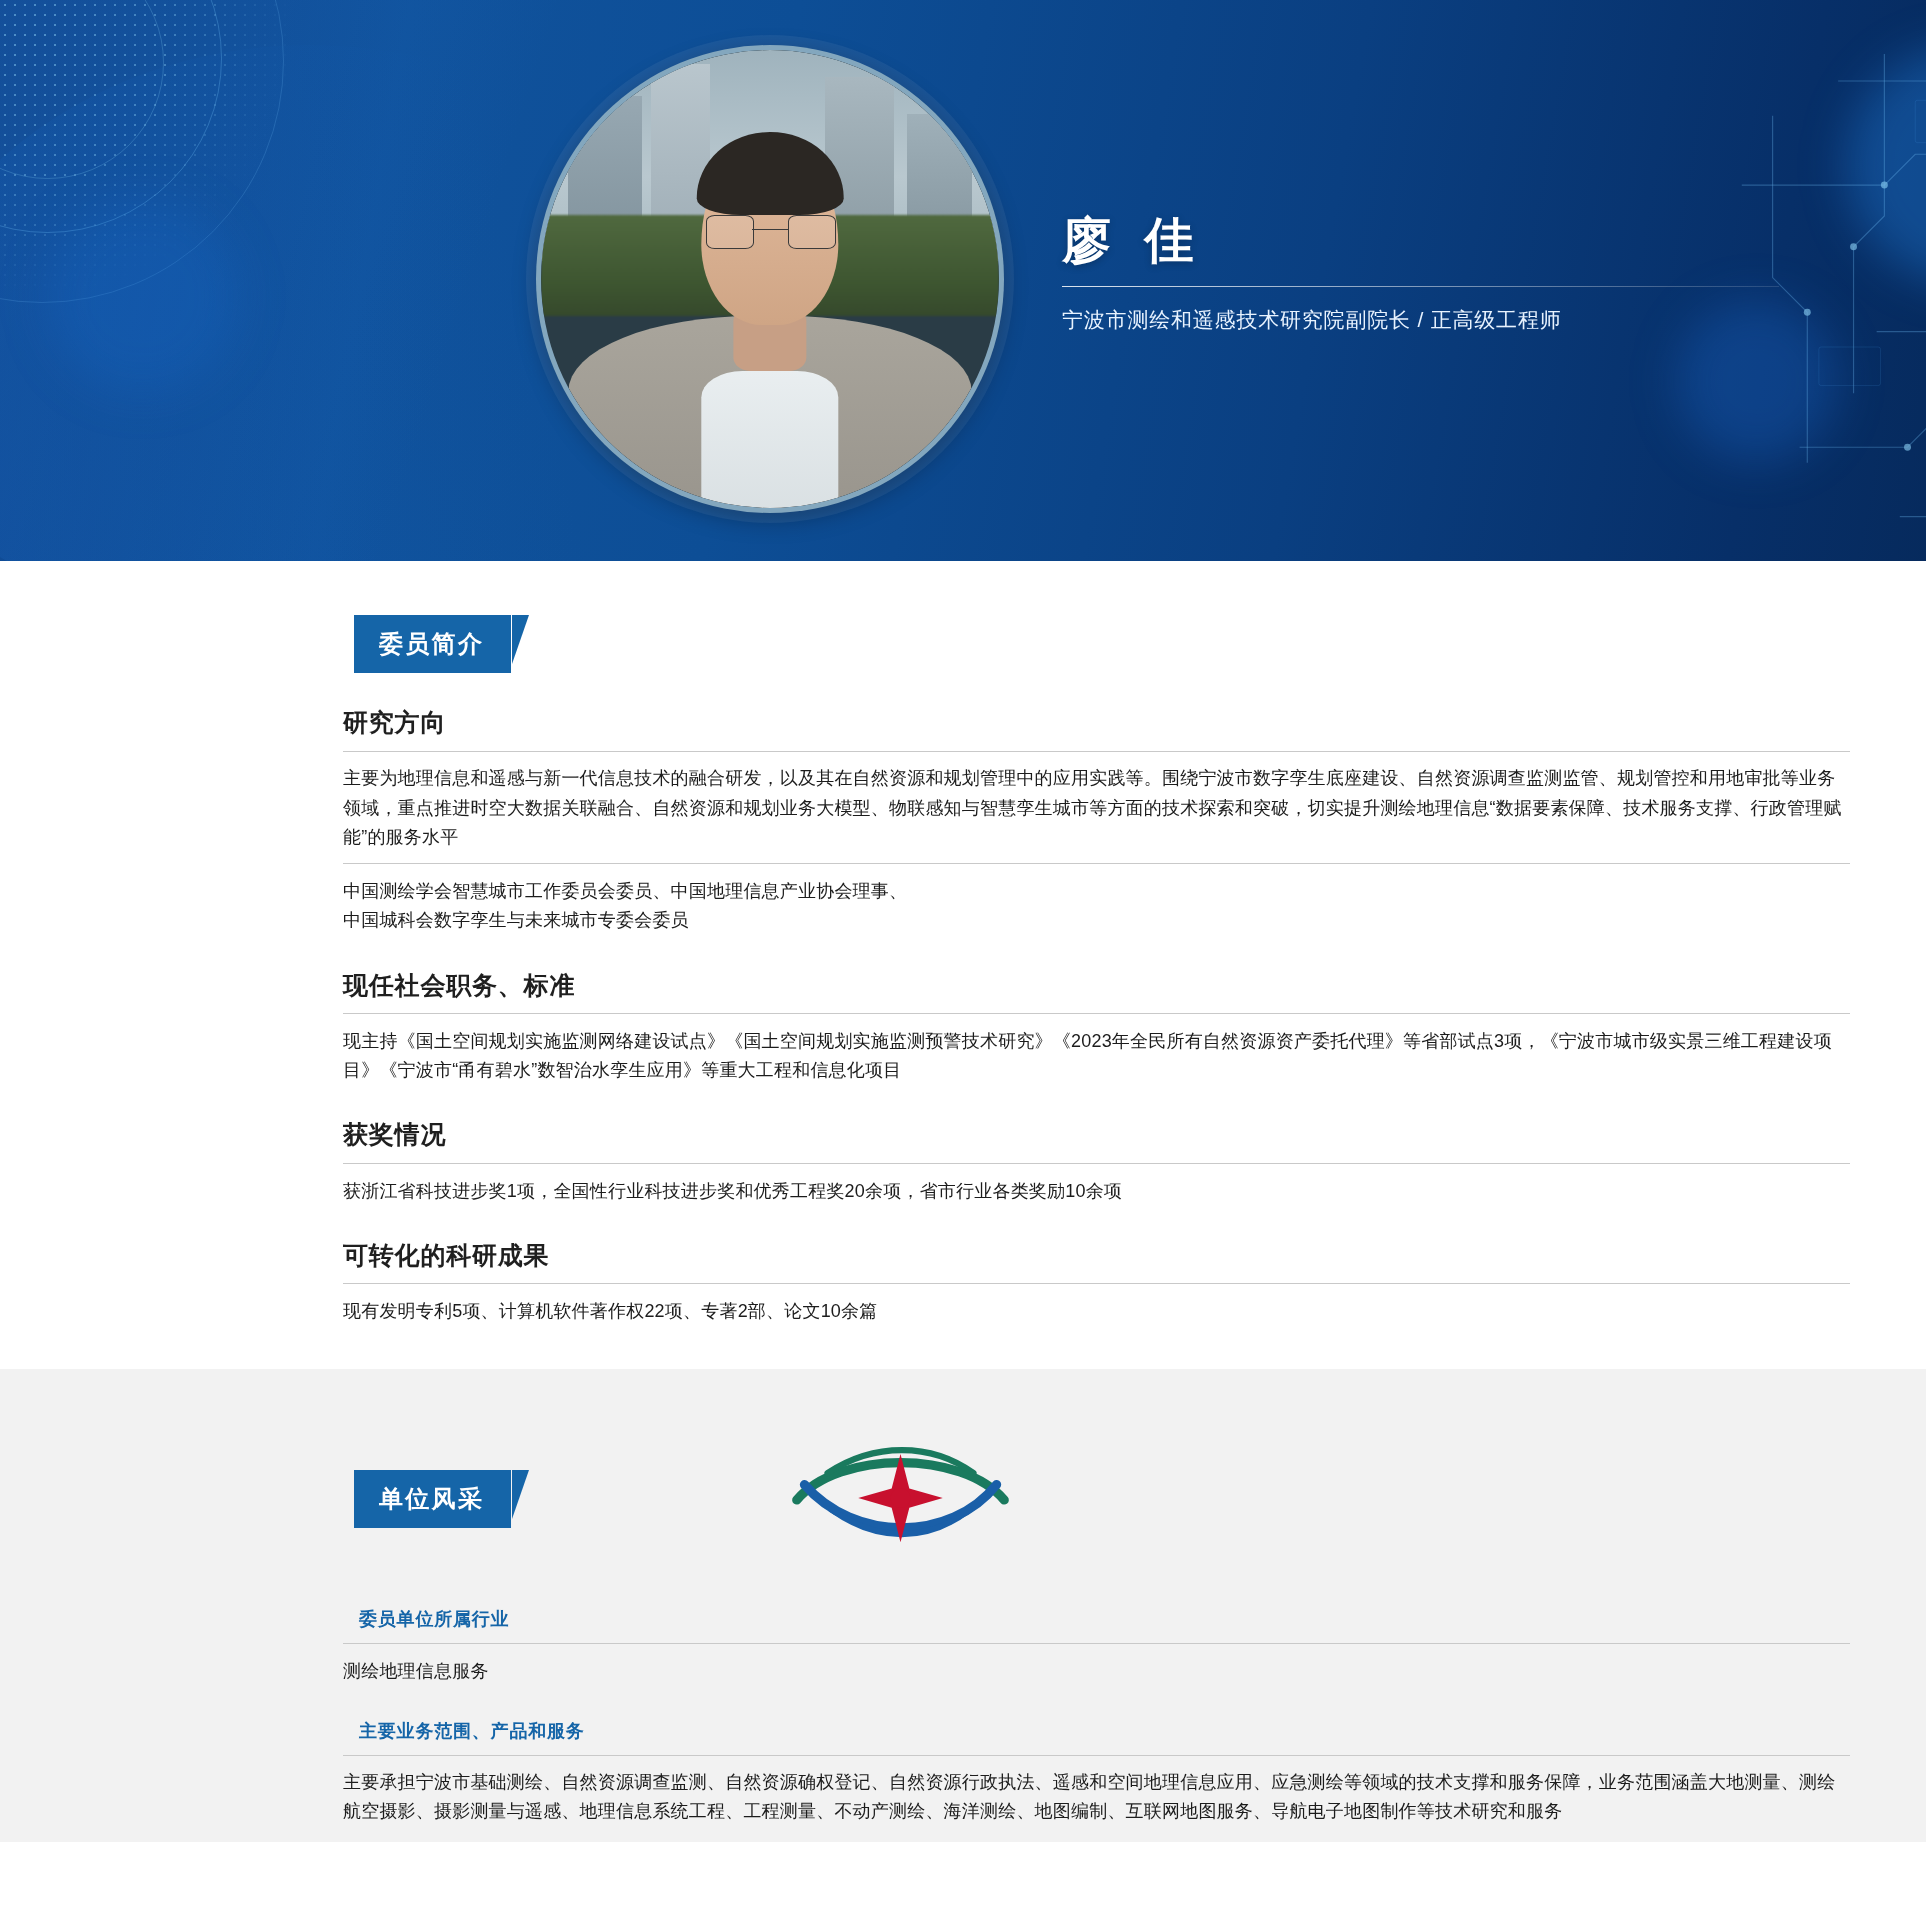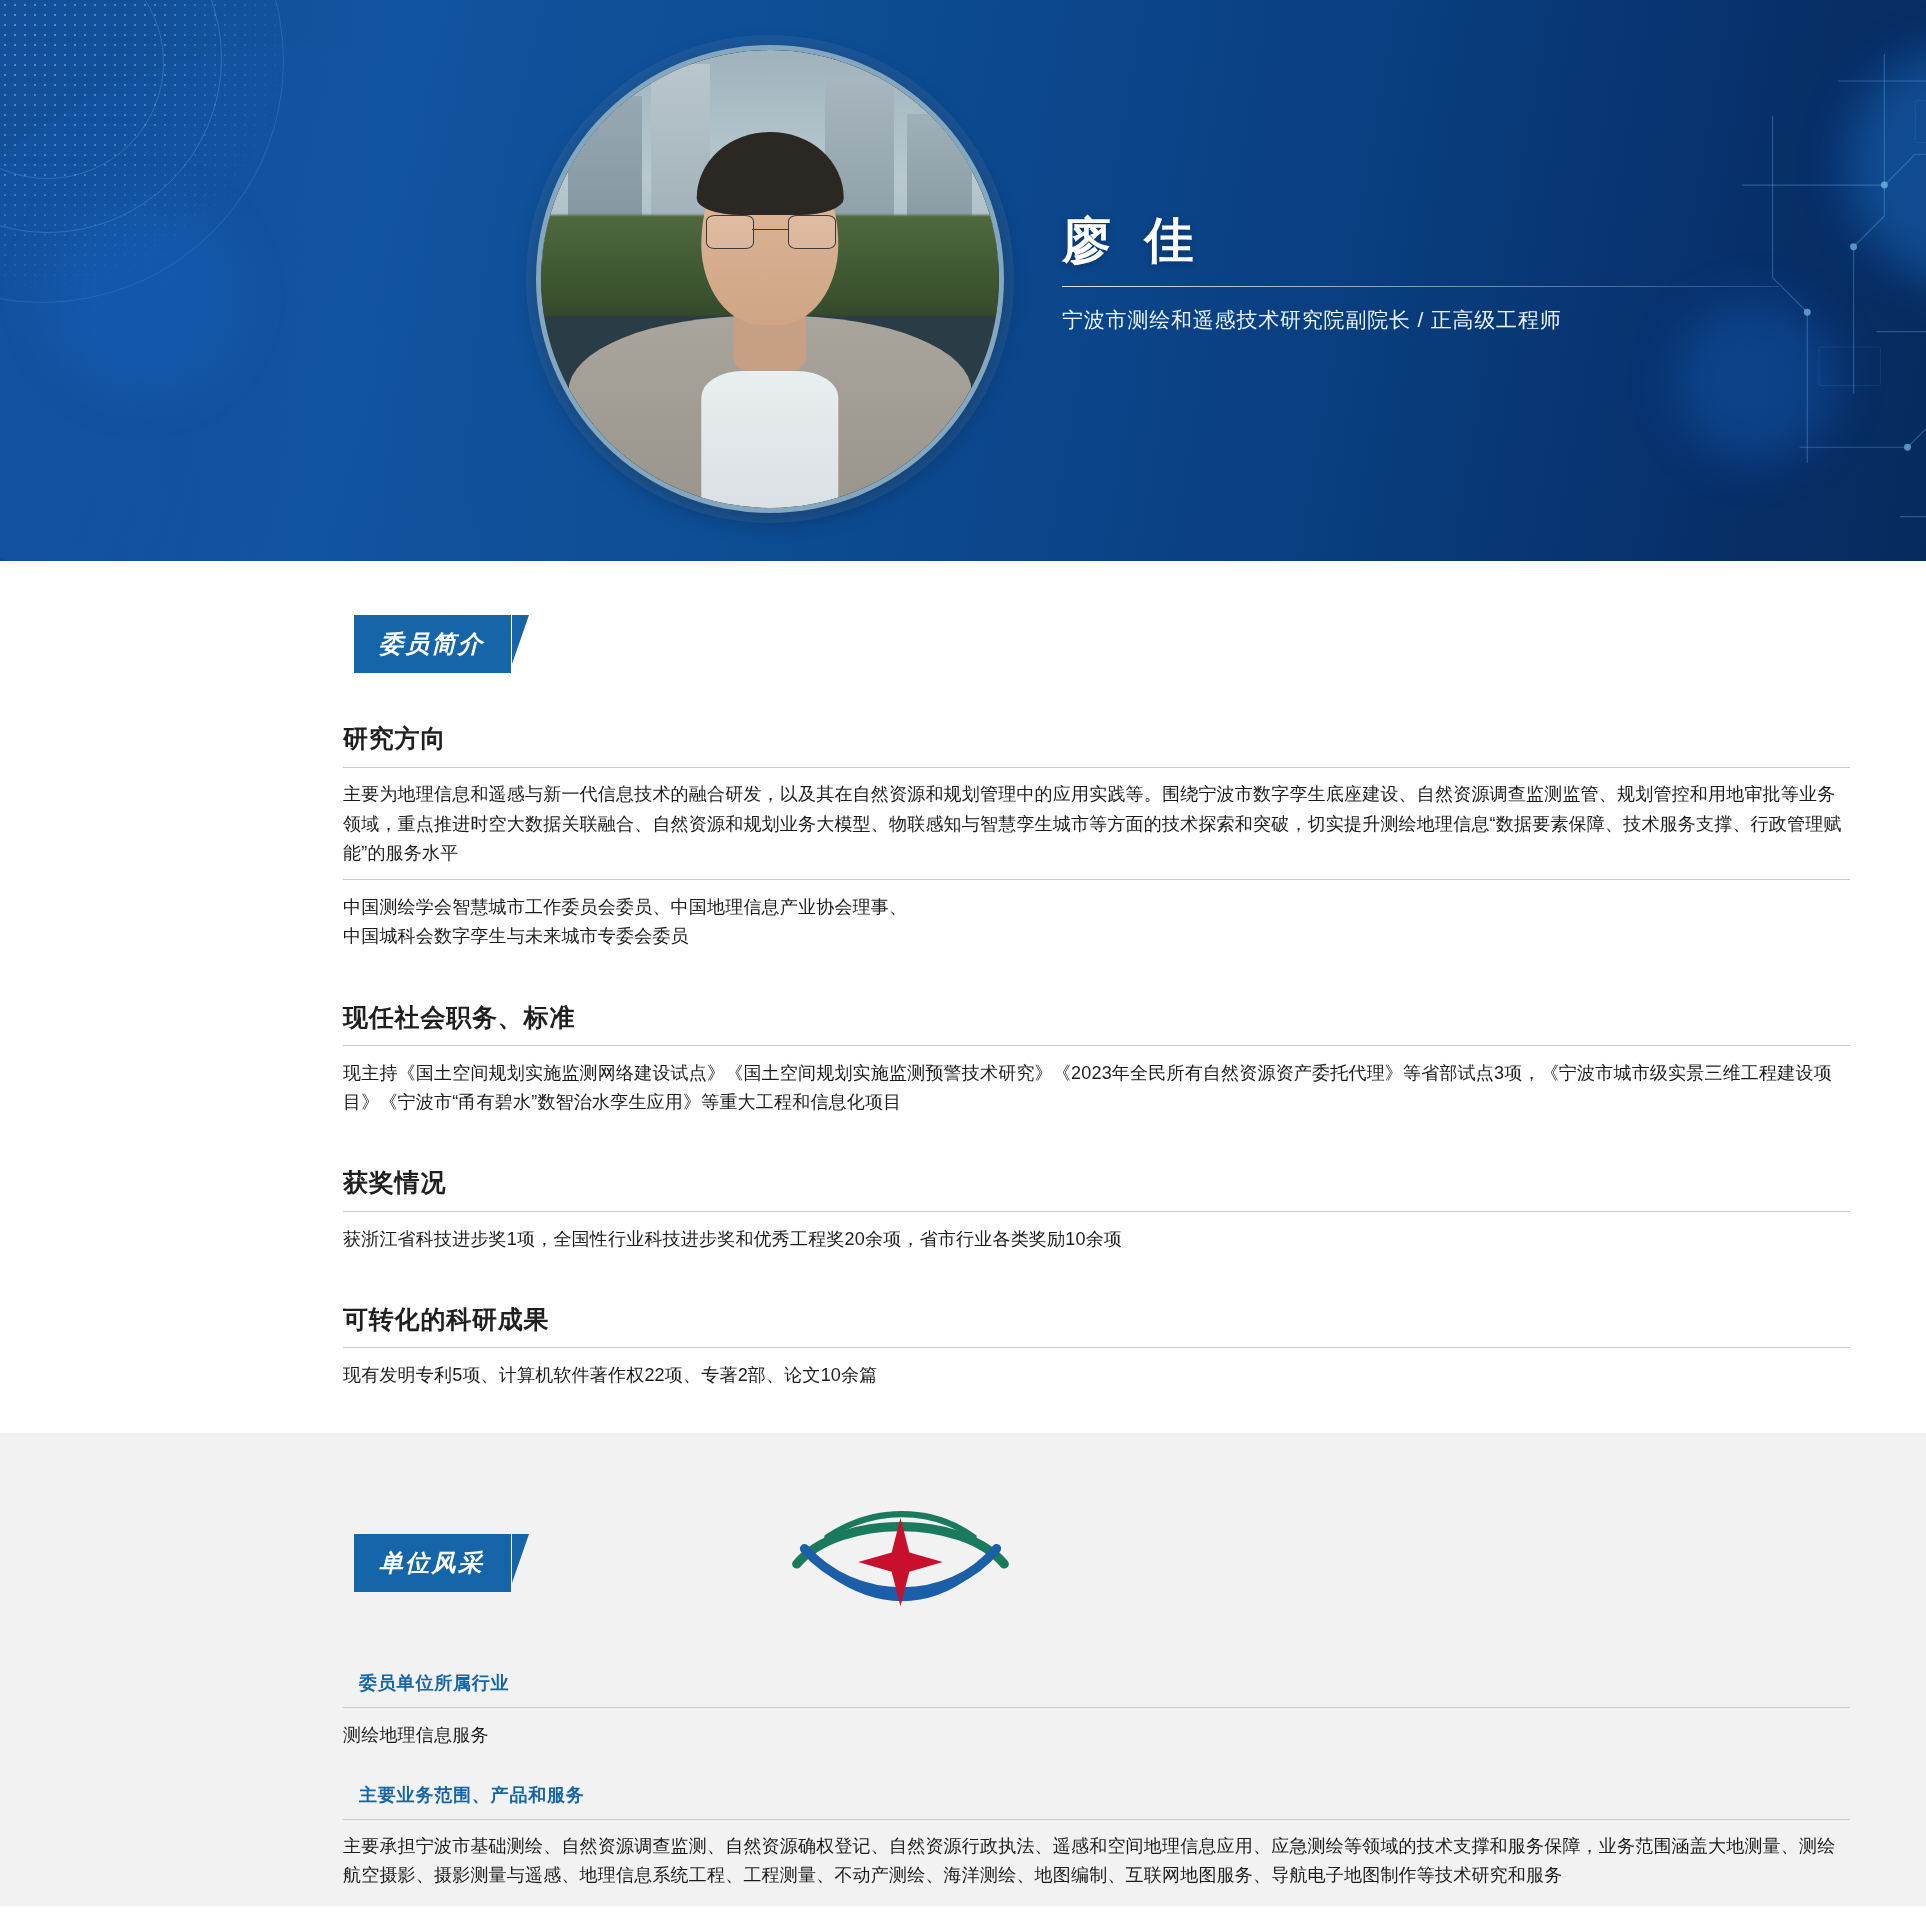--- a/index.html
+++ b/index.html
@@ -169,42 +169,41 @@
     position: relative;
     display: inline-block;
     margin-left: 354px;
     margin-top: 54px;
     background: #1565a8;
     color: #ffffff;
     font-size: 24px;
     font-weight: 700;
     letter-spacing: 2.3px;
     padding: 13px 27px 13px 25px;
-    font-style: italic;
   }
   .tab::after {
     content: "";
     position: absolute;
     right: -17.7px;
     top: 0;
     border-top: 0 solid transparent;
     border-bottom: 49px solid transparent;
     border-left: 17.7px solid #1565a8;
   }
 
   .content {
     margin-left: 343px;
     margin-right: 335px;
   }
 
   h2.head-dark {
     font-size: 25px;
     font-weight: 700;
     color: #1f1f1f;
-    margin: 49px 0 0 0;
+    margin: 33px 0 0 0;
     letter-spacing: 0.8px;
   }
   h2.head-blue {
     font-size: 18px;
     font-weight: 700;
     color: #1565a8;
     margin: 33px 0 0 16px;
     letter-spacing: 0.8px;
   }
   .rule {

